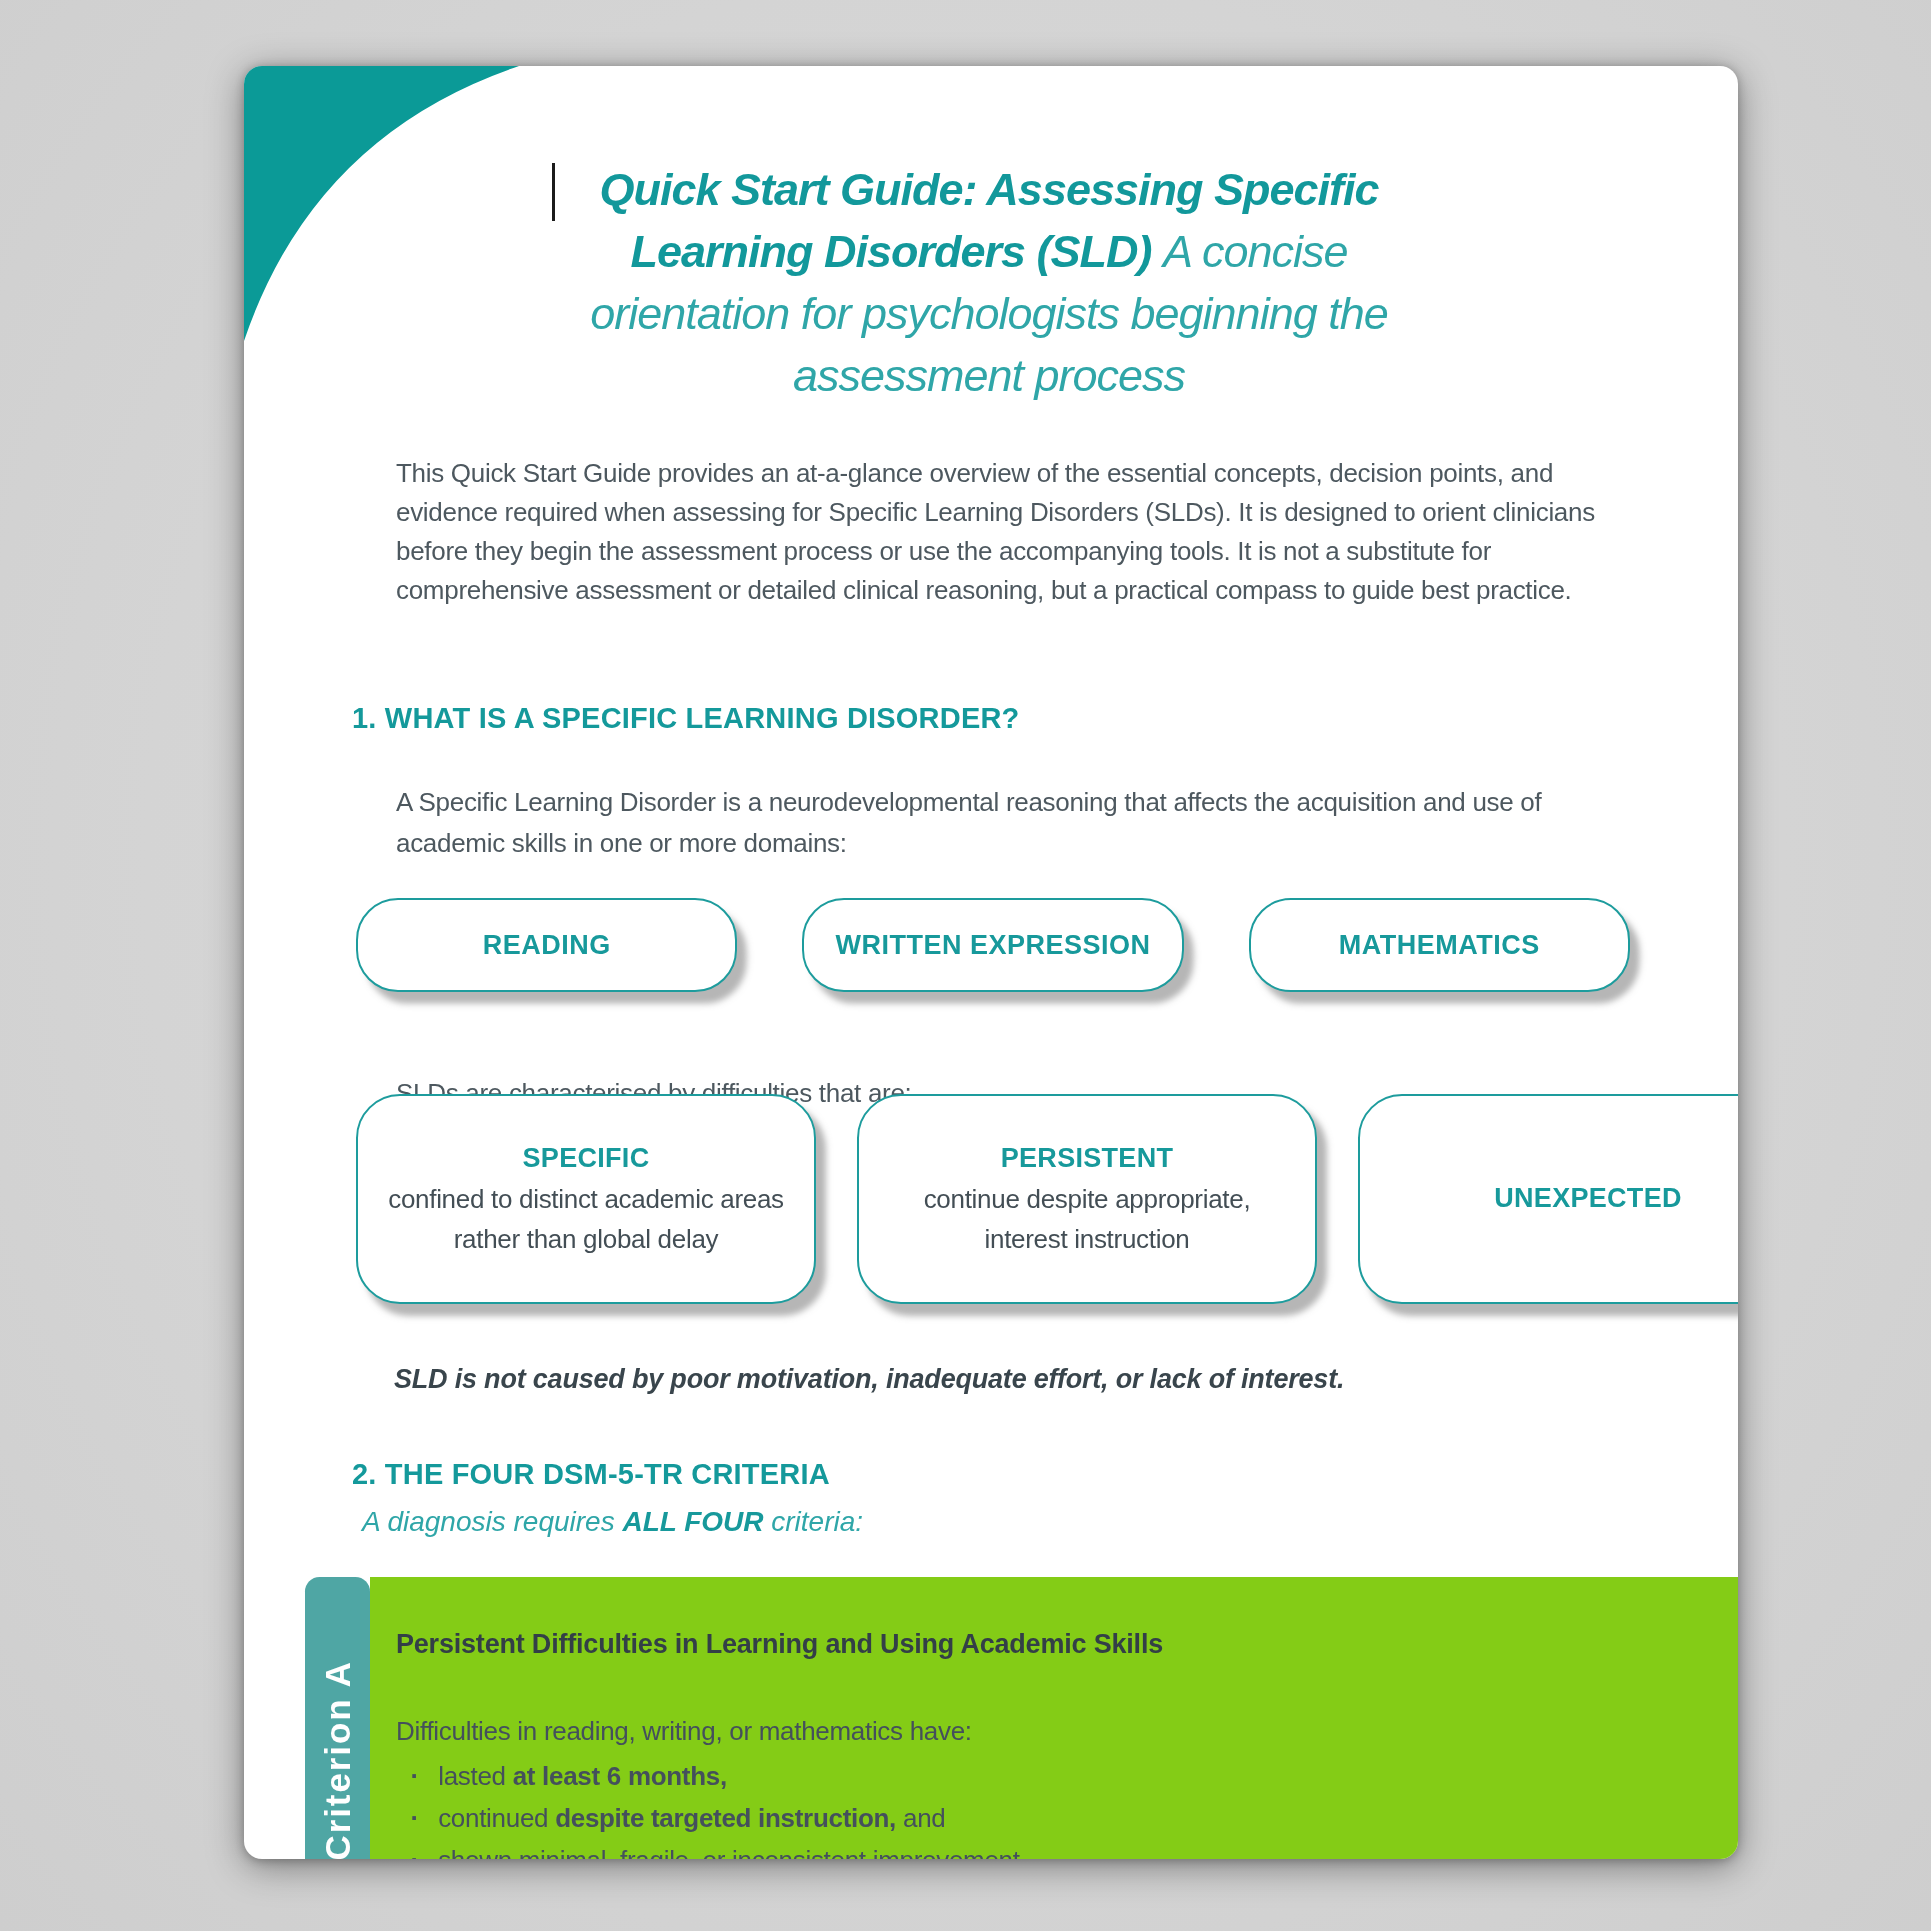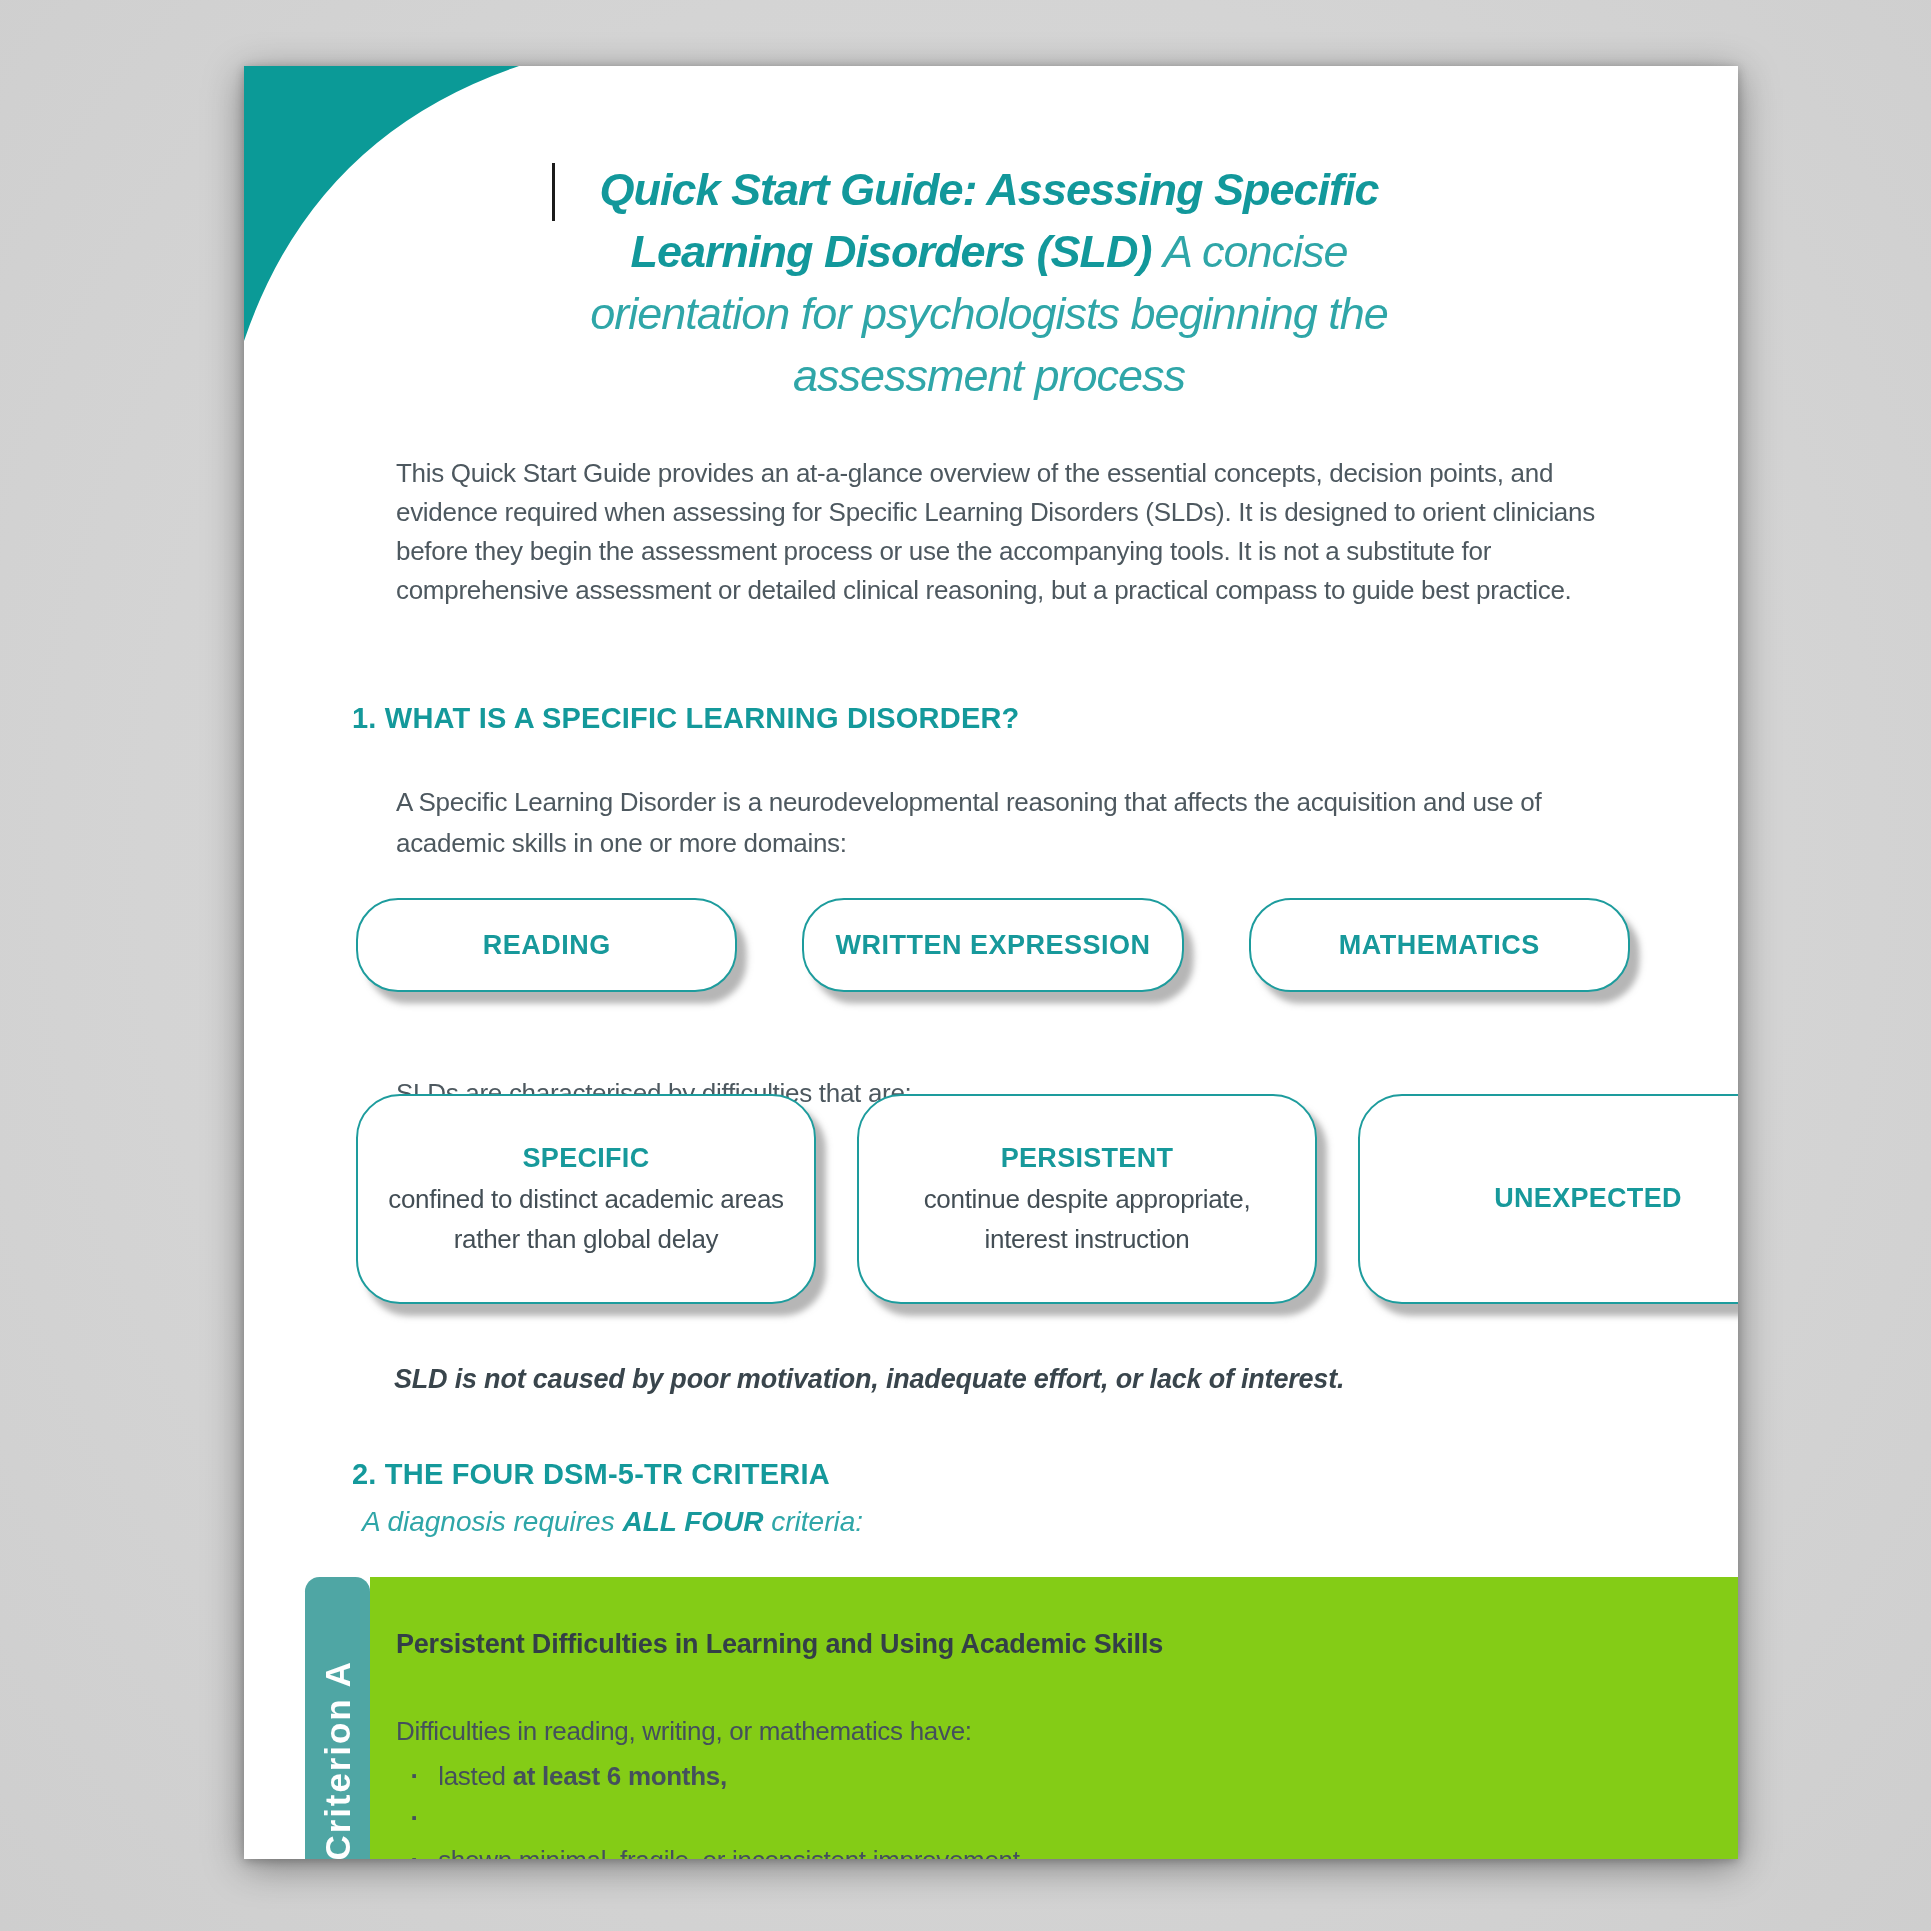--- a/index.html
+++ b/index.html
@@ -12,20 +12,21 @@
   #canvas{
     position:absolute;inset:0;
     background:radial-gradient(ellipse at 50% 45%, #dadada 0%, #d4d4d4 60%, #cecece 100%);
   }
   
   #page{
     position:absolute;left:244px;top:66px;width:1494px;height:1793px;
     background:#ffffff;
     box-shadow:0 7.7px 37px rgba(0,0,0,.40), 0 1.9px 9.7px rgba(0,0,0,.25);
     overflow:hidden;
+    border-radius:18px;
   }
   #corner{position:absolute;left:0;top:0;display:block;}
   
   #caret{
     position:absolute;left:308px;top:97px;width:2.9px;height:58px;
     background:#1b1b1b;
   }
   #title{
     position:absolute;left:296px;top:93px;width:898px;
     text-align:center;
@@ -197,20 +198,21 @@
         <p id="criterion-body">Difficulties in reading, writing, or mathematics have:</p>
         <ul id="criterion-bullets">
 
             <li>
               <span class="bullet-dot">·</span>
               <span><span>lasted </span><span class="bold">at least 6 months,</span></span>
             </li>
 
             <li>
               <span class="bullet-dot">·</span>
+              <span><span>continued </span><span class="bold">despite targeted instruction,</span><span> and</span></span>
             </li>
 
             <li>
               <span class="bullet-dot">·</span>
               <span><span>shown minimal, fragile, or inconsistent improvement.</span></span>
             </li>
           </ul>
       </div>
     </section>
 

